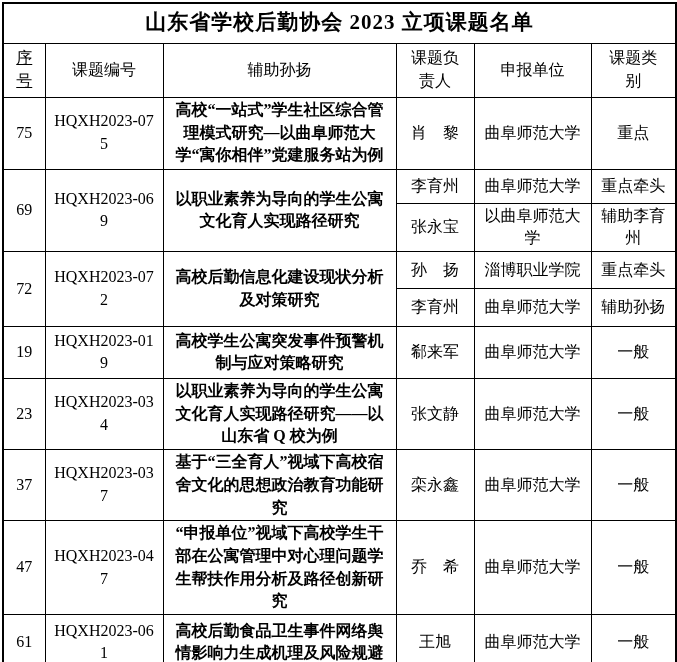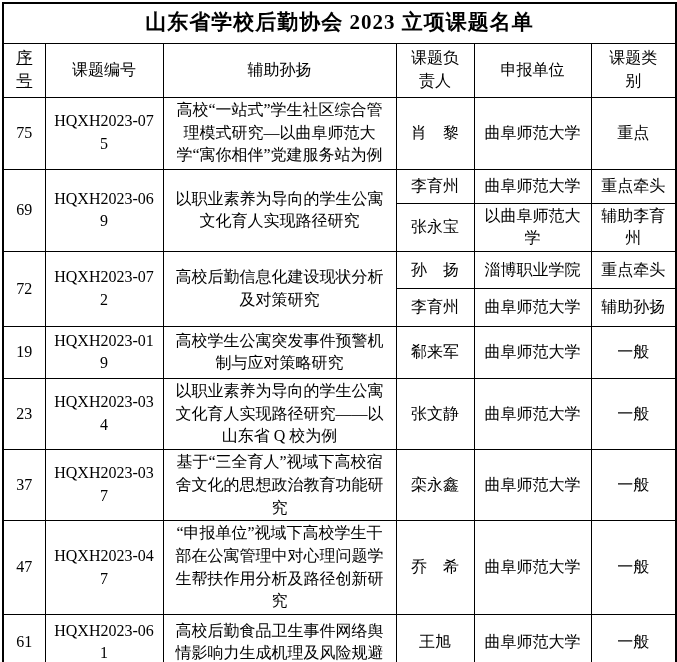--- a/index.html
+++ b/index.html
@@ -35,21 +35,21 @@
     line-height: 1.42;
     word-break: break-all;
     overflow: hidden;
   }
   tr.title-row td {
     font-size: 21px;
     font-weight: bold;
     letter-spacing: 1px;
     padding: 2px 4px;
   }
-  td.name-cell { padding: 1px 8px; }
+  td.name-cell { padding: 1px 8px; font-weight: bold; }
 
   
   .hw1 { display: inline-block; width: 1.1em;  word-break: break-all; text-decoration: underline; }
   .hw3 { display: inline-block; width: 3.15em; word-break: break-all; font-family: Liberation Serif, serif; }
 
   tr.h-title  { height: 40px; }
   tr.h-header { height: 54px; }
   tr.h-r75    { height: 72px; }
   tr.h-r69a   { height: 34px; }
   tr.h-r69b   { height: 43px; }

